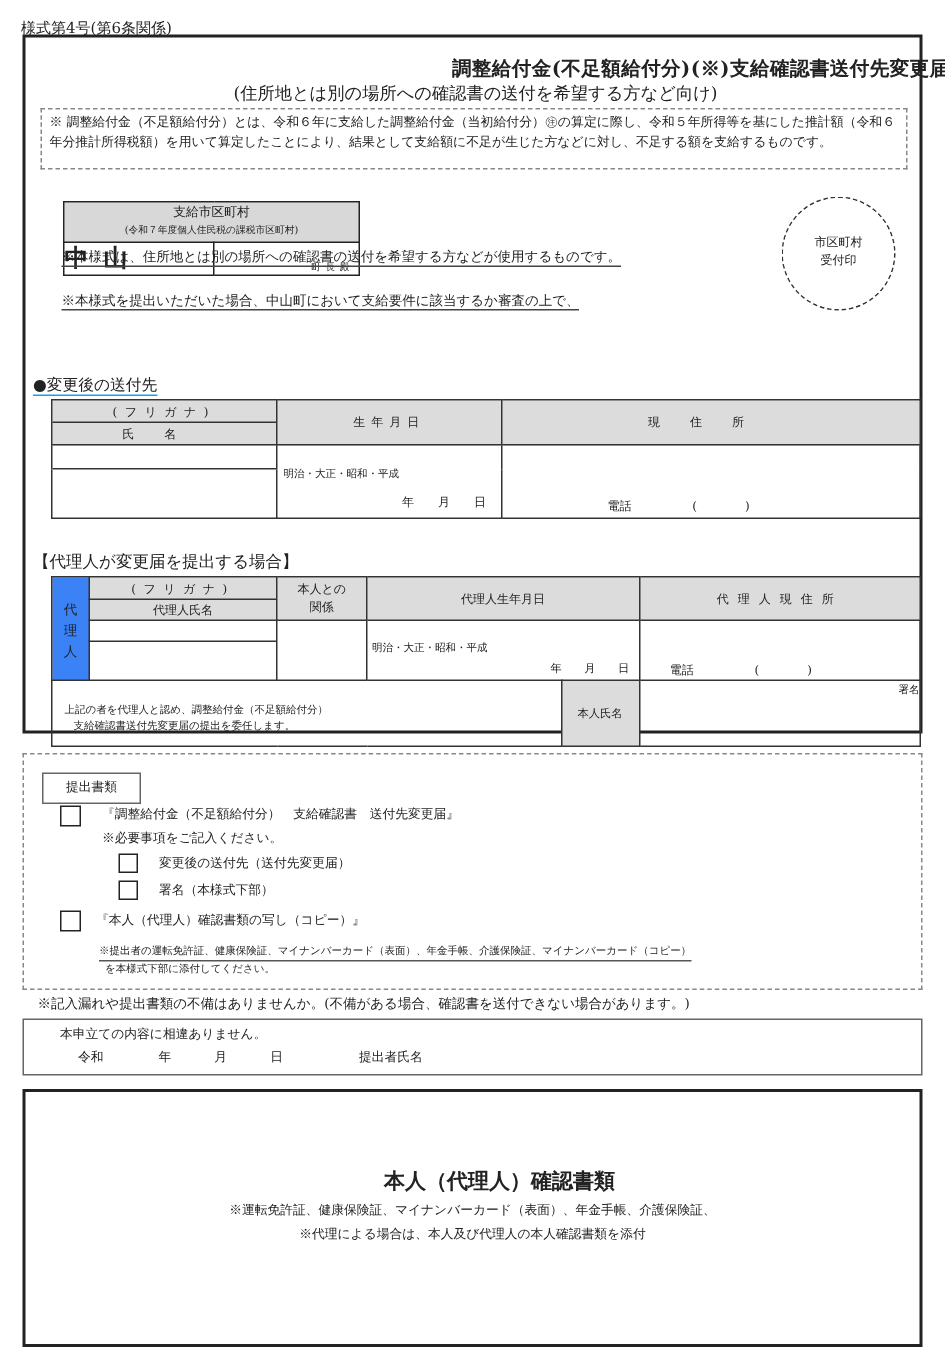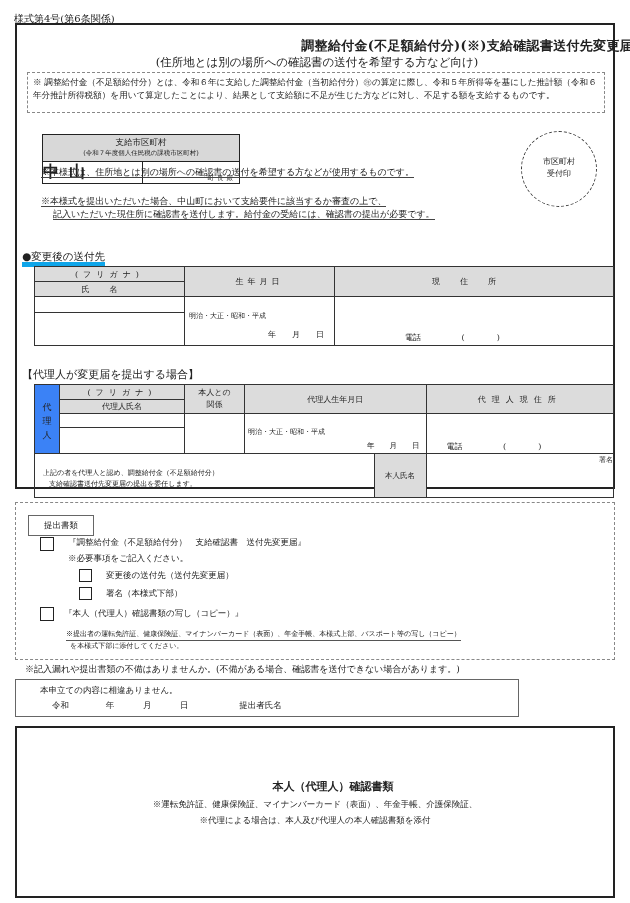--- a/index.html
+++ b/index.html
@@ -17,40 +17,40 @@
   .muni-head .small { font-size: 6.5px; }
   .muni-name { width: 100px; height: 21px; text-align: left; font-size: 16px; font-weight: bold; letter-spacing: 10px; }
   .muni-suffix { text-align: right; font-size: 6.5px; padding: 6px 3px 0 0; vertical-align: bottom; letter-spacing: 3px; }
   .stamp { left: 504px; top: 106px; width: 76px; height: 76px; border: 1px dashed #333; border-radius: 50%; text-align: center; font-size: 8px; line-height: 12px; padding-top: 24px; }
   .notice { font-size: 9px; line-height: 13px; }
   .notice span { border-bottom: 1px solid #444; }
   .n1 { left: 24px; top: 141px; }
   .n2 { left: 24px; top: 170px; }
   .indent { padding-left: 12px; }
   .sec-head { left: 5px; top: 225px; font-size: 10.5px; }
-  .sec-head span { border-bottom: 5px solid #0ea5e9; text-align: center; }
+  .sec-head span { border-bottom: 1px solid #0ea5e9; text-align: center; }
   table.grid { border-collapse: collapse; position: absolute; font-size: 8px; }
   table.grid td { border: 1px solid #333; }
   .gray { background: #dcdcdc; }
   .t1 { left: 17px; top: 241px; width: 580px; border: 1.5px solid #222; }
   .center { text-align: center; }
   .kana-cell { height: 15px; border-bottom: 1px dashed #555 !important; text-align: center; letter-spacing: 5px; }
   .name-cell { height: 15px; text-align: center; letter-spacing: 20px; }
   .proxy-head { left: 5px; top: 342px; font-size: 11px; }
   .t2 { left: 17px; top: 359px; width: 580px; border: 1.5px solid #222; }
   .dashed-bottom { border-bottom: 1px dashed #555 !important; }
   .sub-box { left: 15px; top: 502px; width: 600px; height: 158px; border: 1px dashed #888; }
   .doc-label { left: 12px; top: 12px; width: 66px; height: 21px; border: 1px solid #666; font-size: 8.5px; text-align: center; line-height: 19px; }
   .cb { width: 14px; height: 14px; border: 1.8px solid #222; }
   .cb-s { width: 13px; height: 13px; border: 1.5px solid #222; }
   .item { font-size: 8.5px; }
   .check-note { left: 25px; top: 663px; font-size: 9px; }
-  .decl-box { left: 15px; top: 679px; width: 504px; height: 38px; border: 1px solid #666; font-size: 8.5px; padding: 3px 0 0 24px; line-height: 15px; }
+  .decl-box { left: 15px; top: 679px; width: 600px; height: 38px; border: 1px solid #666; font-size: 8.5px; padding: 3px 0 0 24px; line-height: 15px; }
   .id-box { left: 15px; top: 726px; width: 600px; height: 172px; border: 2px solid #222; text-align: center; }
-  .id-title { margin-top: 51px; font-size: 11px; font-weight: bold; padding-left: 36px; }
+  .id-title { margin-top: 51px; font-size: 14px; font-weight: bold; padding-left: 36px; }
   .id-line { font-size: 8.5px; line-height: 16px; }
 </style>
 </head>
 <body>
 
 <div class="abs form-code">様式第4号(第6条関係)</div>
 
 <div class="abs main-box">
   <div class="abs title">調整給付金(不足額給付分)(※)支給確認書送付先変更届</div>
   <div class="abs subtitle">(住所地とは別の場所への確認書の送付を希望する方など向け)</div>
@@ -74,21 +74,20 @@
   <div class="abs stamp">
     <div>市区町村</div>
     <div>受付印</div>
   </div>
 
   <div class="abs notice n1">
     <div><span>※本様式は、住所地とは別の場所への確認書の送付を希望する方などが使用するものです。</span></div>
   </div>
   <div class="abs notice n2">
     <div><span>※本様式を提出いただいた場合、中山町において支給要件に該当するか審査の上で、</span></div>
-    <div class="indent"><span>記入いただいた現住所に確認書を送付します。給付金の受給には、確認書の提出が必要です。</span></div>
   </div>
 
   <div class="abs sec-head"><span>●変更後の送付先</span></div>
 
   <table class="grid t1">
     <tbody>
         <tr class="gray">
       <td class="kana-cell" style="width:150px;">(フリガナ)</td>
       <td rowspan="2" class="center" style="width:150px; letter-spacing:4px;">生年月日</td>
       <td rowspan="2" class="center" style="letter-spacing:20px;">現住所</td>
@@ -168,21 +167,21 @@
   <div class="abs cb-s" style="left:63px; top:66px;"></div>
   <div class="abs item" style="left:90px; top:67px;">変更後の送付先（送付先変更届）</div>
 
   <div class="abs cb-s" style="left:63px; top:84px;"></div>
   <div class="abs item" style="left:90px; top:85px;">署名（本様式下部）</div>
 
   <div class="abs cb" style="left:24px; top:104px;"></div>
   <div class="abs item" style="left:48px; top:105px;">『本人（代理人）確認書類の写し（コピー）』</div>
 
   <div class="abs" style="left:50px; top:126px; font-size:7px; line-height:11px;">
-    <div style="border-bottom:1px solid #555; display:inline-block;">※提出者の運転免許証、健康保険証、マイナンバーカード（表面）、年金手帳、本様式上部、パスポート等の写し（コピー）</div>
+    <div style="border-bottom:1px solid #555; display:inline-block;">※提出者の運転免許証、健康保険証、マイナンバーカード（表面）、年金手帳、介護保険証、マイナンバーカード（コピー）</div>
     <div style="padding-left:4px;">を本様式下部に添付してください。</div>
   </div>
 </div>
 
 <div class="abs check-note">※記入漏れや提出書類の不備はありませんか。(不備がある場合、確認書を送付できない場合があります。)</div>
 
 <div class="abs decl-box">
   <div>本申立ての内容に相違ありません。</div>
   <div style="padding-left:12px;">
     <span>令和</span>

